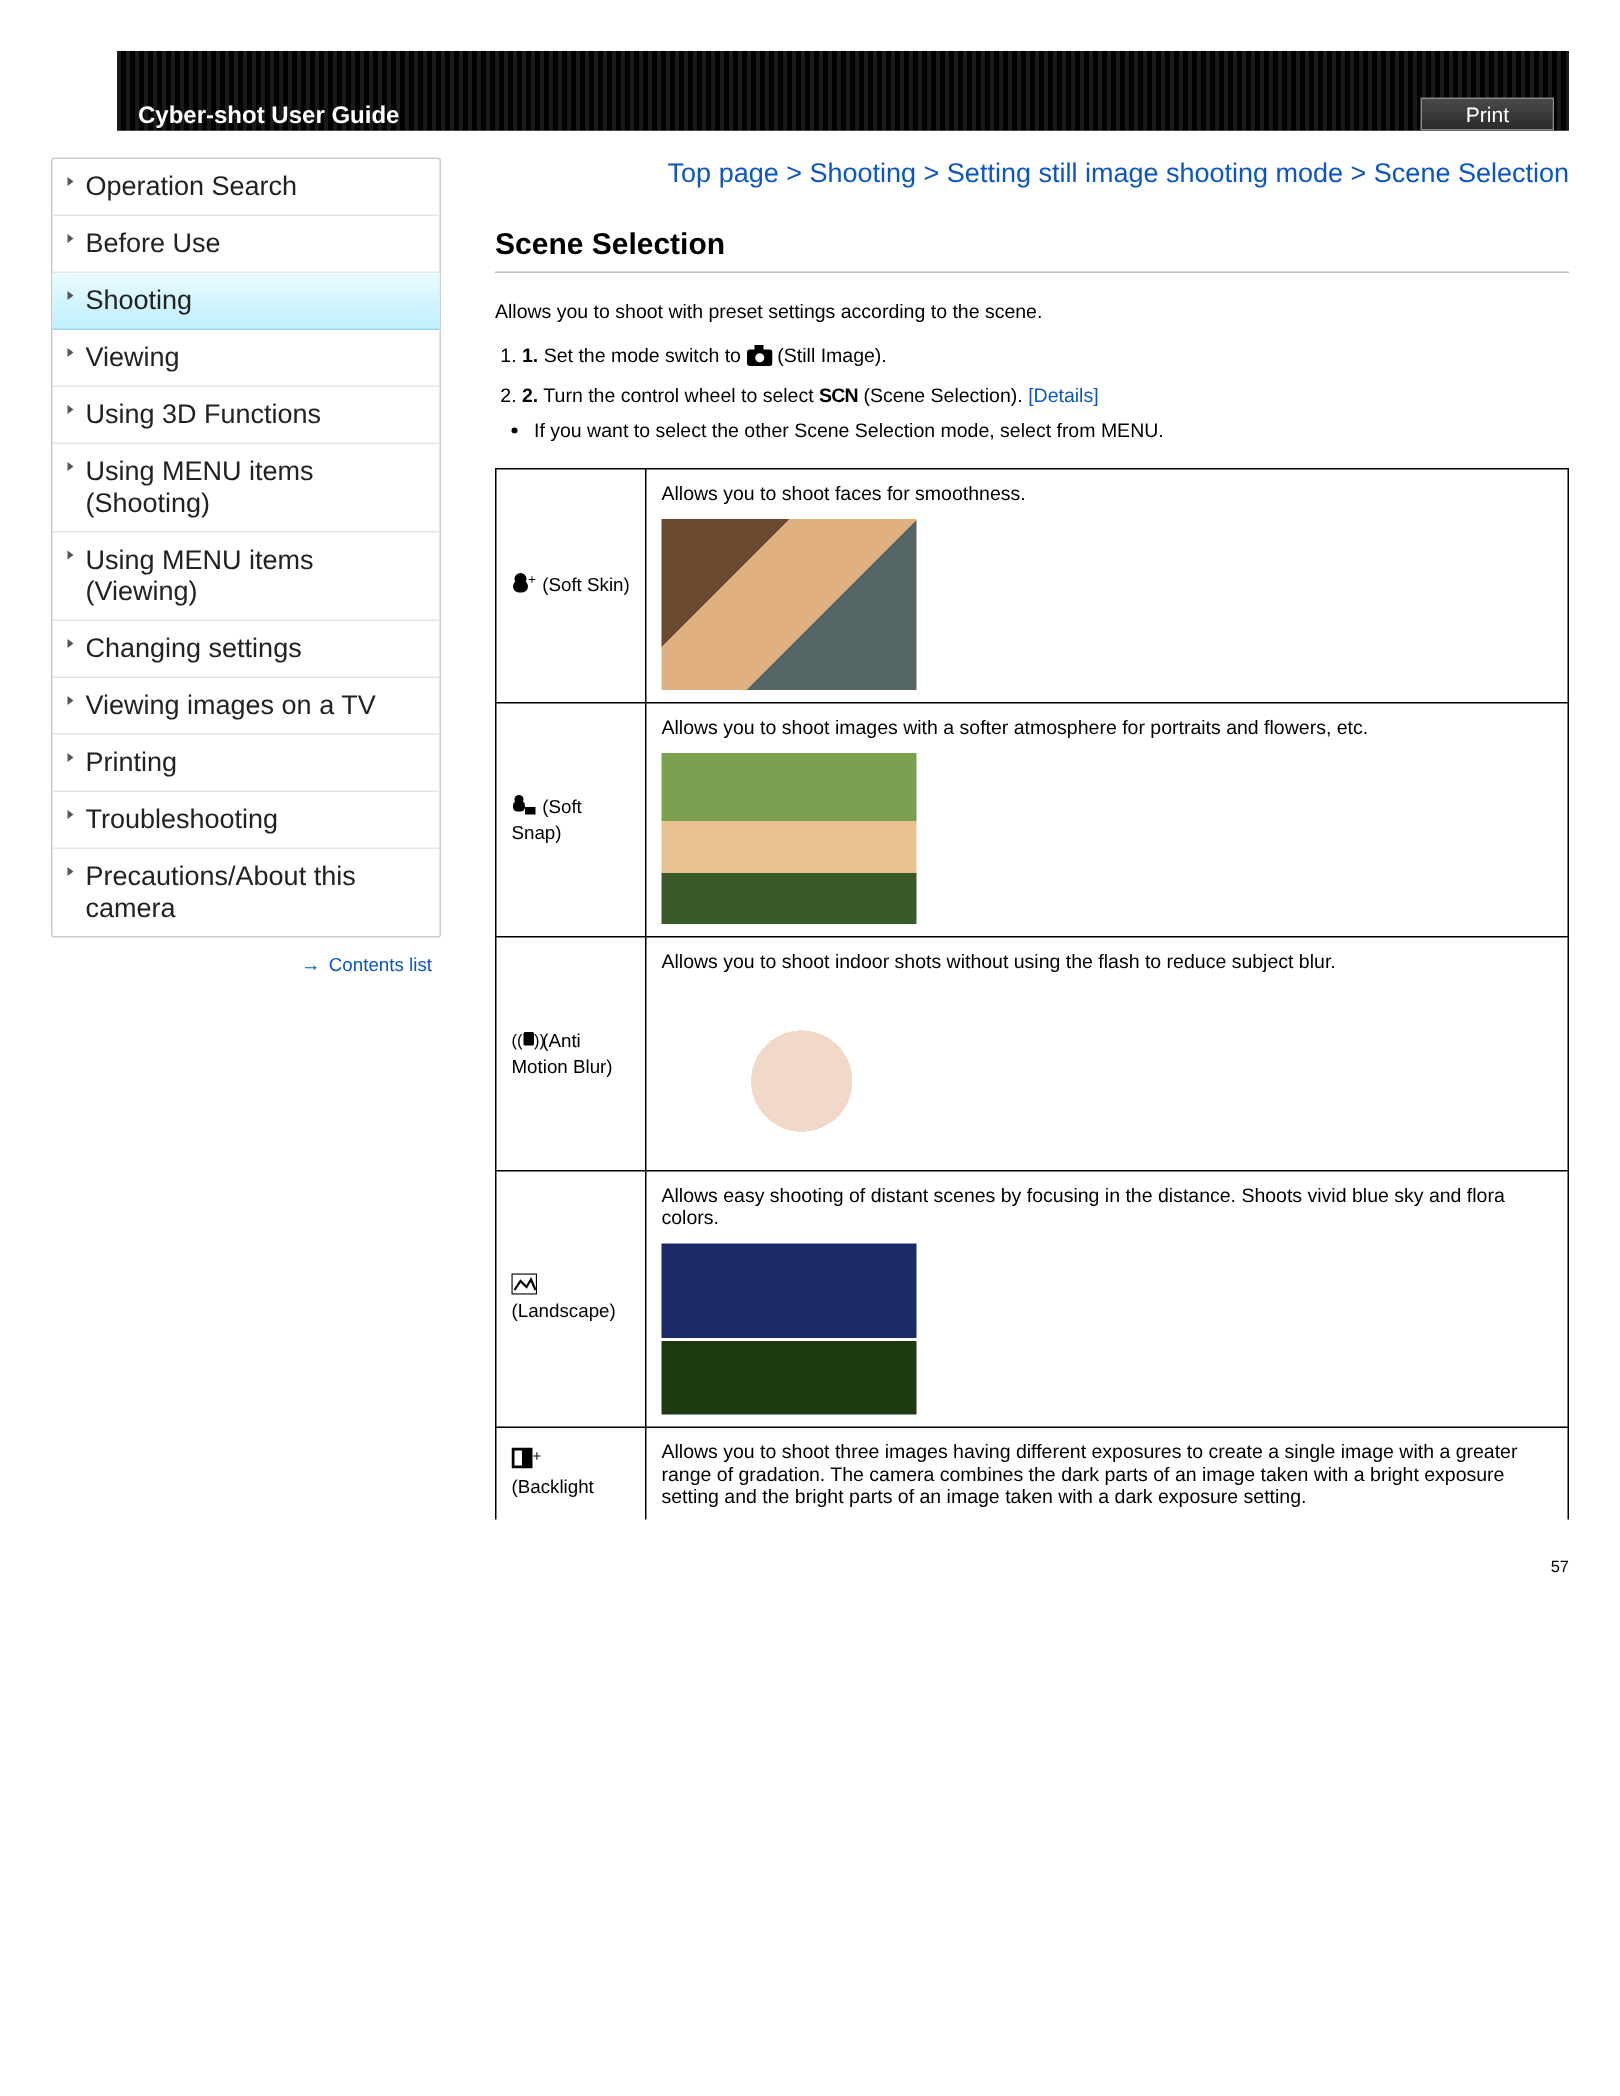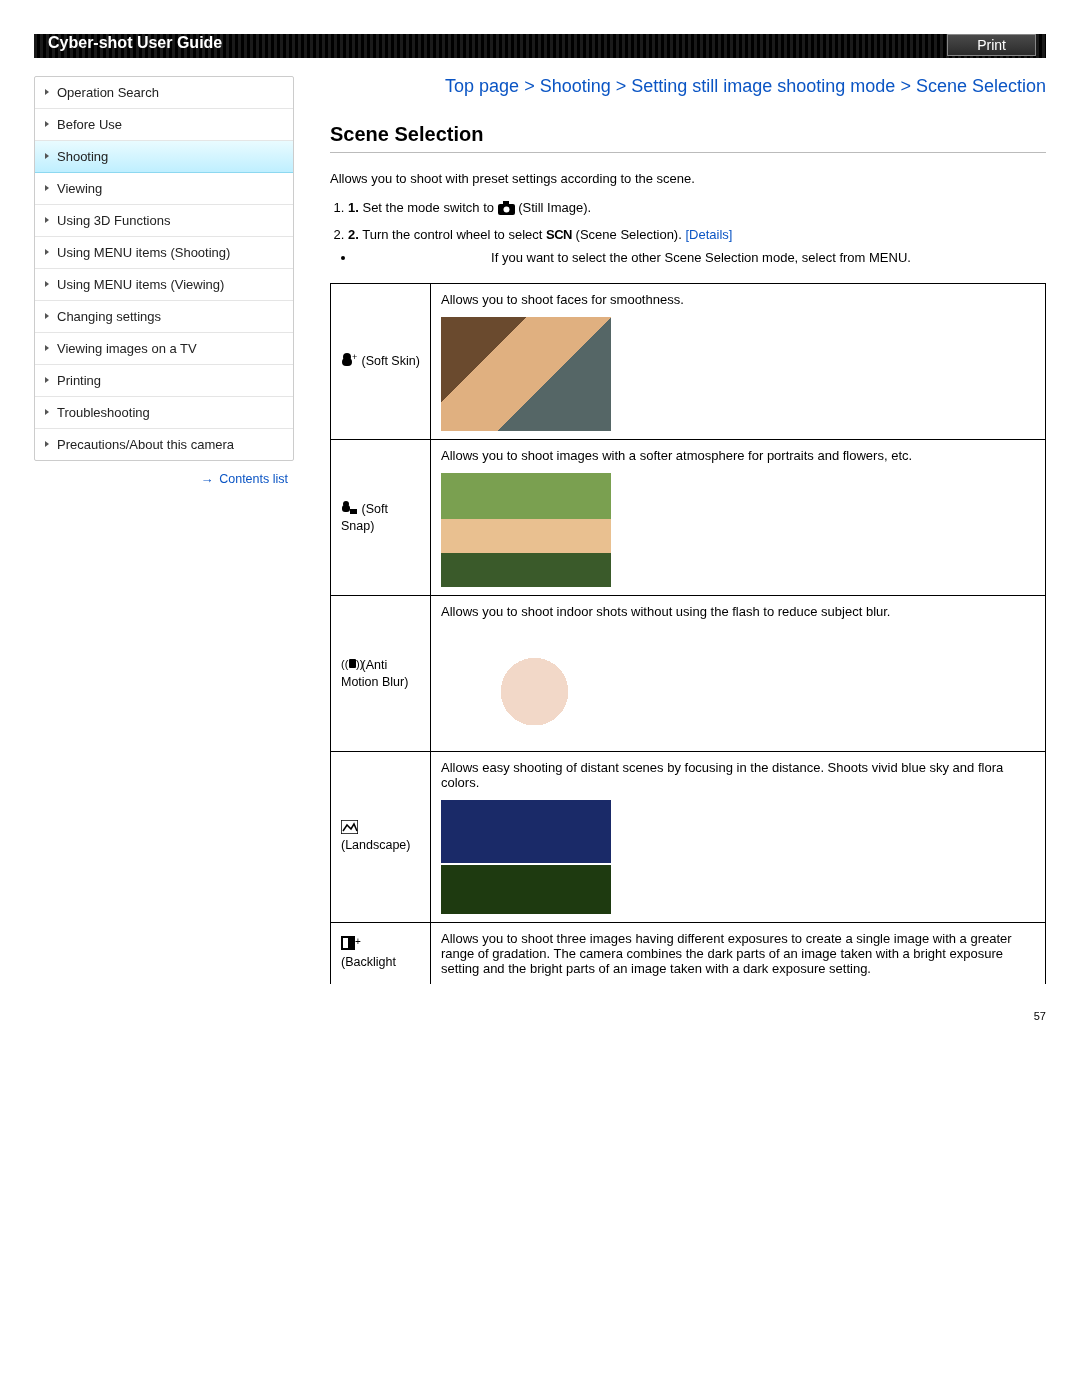--- a/index.html
+++ b/index.html
@@ -8,25 +8,26 @@
     font-family: Arial, Helvetica, sans-serif;
     font-size: 13px;
     color: #000;
     background: #fff;
     width: 1080px;
   }
   .wrap { padding: 34px 34px 0 34px; }
   .header {
     background: #000;
     background-image: repeating-linear-gradient(90deg, #1a1a1a 0 3px, #000 3px 6px);
-    height: 24px;
+    height: 53px;
     display: flex;
-    align-items: flex-start;
+    align-items: flex-end;
     justify-content: space-between;
     padding: 0 10px 0 14px;
+    margin-left: 44px;
   }
   .title { color: #fff; font-weight: bold; font-size: 16px; }
   .print-btn {
     border: 1px solid #888;
     background: linear-gradient(#4a4a4a,#2b2b2b);
     color: #fff;
     font-size: 14px;
     padding: 2px 29px;
     cursor: pointer;
   }
@@ -35,21 +36,21 @@
   .nav {
     border: 1px solid #ccc;
     border-radius: 2px;
     background: #fff;
   }
   .nav-item {
     padding: 8px 10px 8px 22px;
     border-bottom: 1px solid #e5e5e5;
     cursor: pointer;
     position: relative;
-    font-size: 13px;
+    font-size: 18px;
     color: #222;
   }
   .nav-item:last-child { border-bottom: none; }
   .nav-item::before {
     content: "";
     position: absolute;
     left: 10px;
     top: 12px;
     width: 0; height: 0;
     border-top: 3px solid transparent;
@@ -66,21 +67,21 @@
   .main { flex: 1; }
   .breadcrumb { text-align: right; color: #0b55c4; font-size: 18px; margin-bottom: 26px; }
   .breadcrumb a { color: #0b55c4; text-decoration: none; }
   h1 { font-size: 20px; margin: 0 0 6px 0; font-weight: bold; }
   .hr { border: none; border-top: 1px solid #bbb; margin: 6px 0 18px 0; }
   .intro { margin-bottom: 12px; }
   ol.steps { margin: 0 0 6px 18px; padding: 0; }
   ol.steps li { margin: 4px 0; line-height: 1.5; }
   ol.steps li b { font-weight: bold; }
   ul.bullets { margin: 4px 0 18px 26px; padding: 0; }
-  ul.bullets li { list-style: disc; margin: 4px 0; text-align: center; }
+  ul.bullets li { list-style: disc; margin: 4px 0; }
   a.link { color: #0b55c4; text-decoration: none; }
   .icon { display:inline-block; vertical-align:-3px; }
   table.modes { width: 100%; border-collapse: collapse; }
   table.modes td { border: 1px solid #000; padding: 8px 10px; vertical-align: top; font-size: 13px; }
   table.modes td.lbl { width: 100px; vertical-align: middle; font-size: 12.5px; line-height:1.4; }
   .thumb { width: 170px; height: 114px; margin-top: 10px; display:block; }
   .thumb.portrait1 { background: linear-gradient(135deg,#6a4a2e 0 30%, #e0b080 30% 60%, #566 60%);}
   .thumb.portrait2 { background: linear-gradient(180deg,#7aa050 0 40%, #e9c090 40% 70%, #3a5a2a 70%);}
   .thumb.indoor { background: radial-gradient(circle at 55% 55%, #f2d8c8 0 30%, #fff 30% 100%); border:0; }
   .thumb.indoor { background-color:#fff; }

